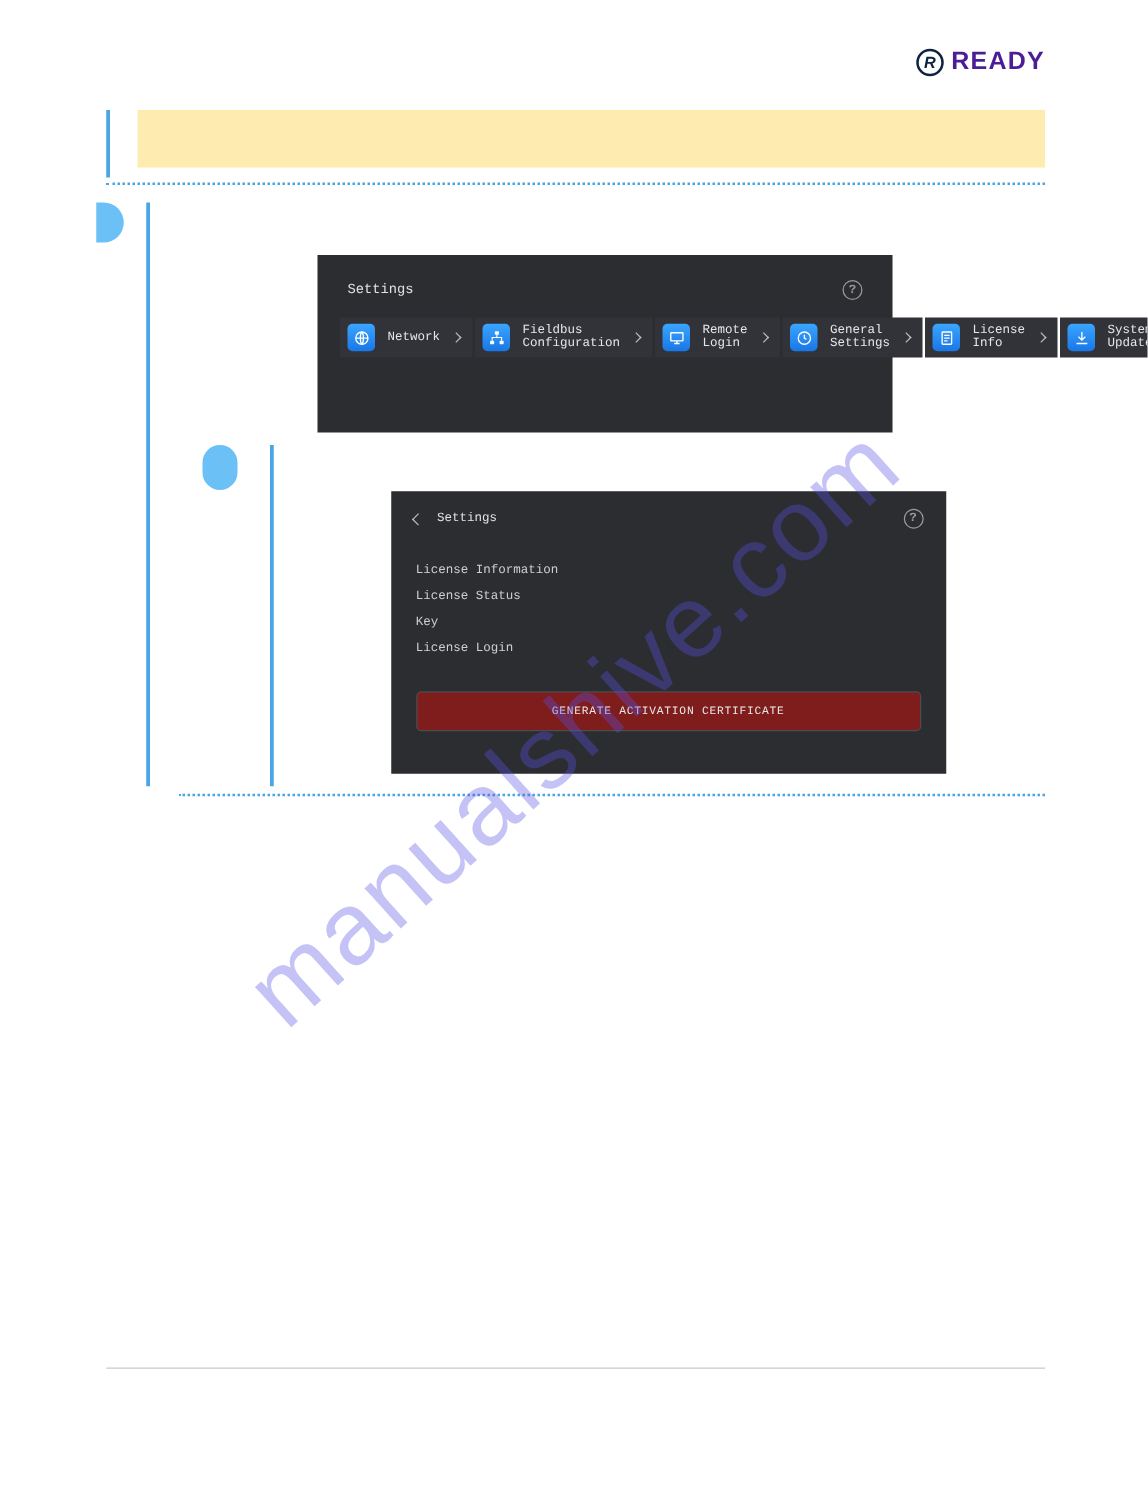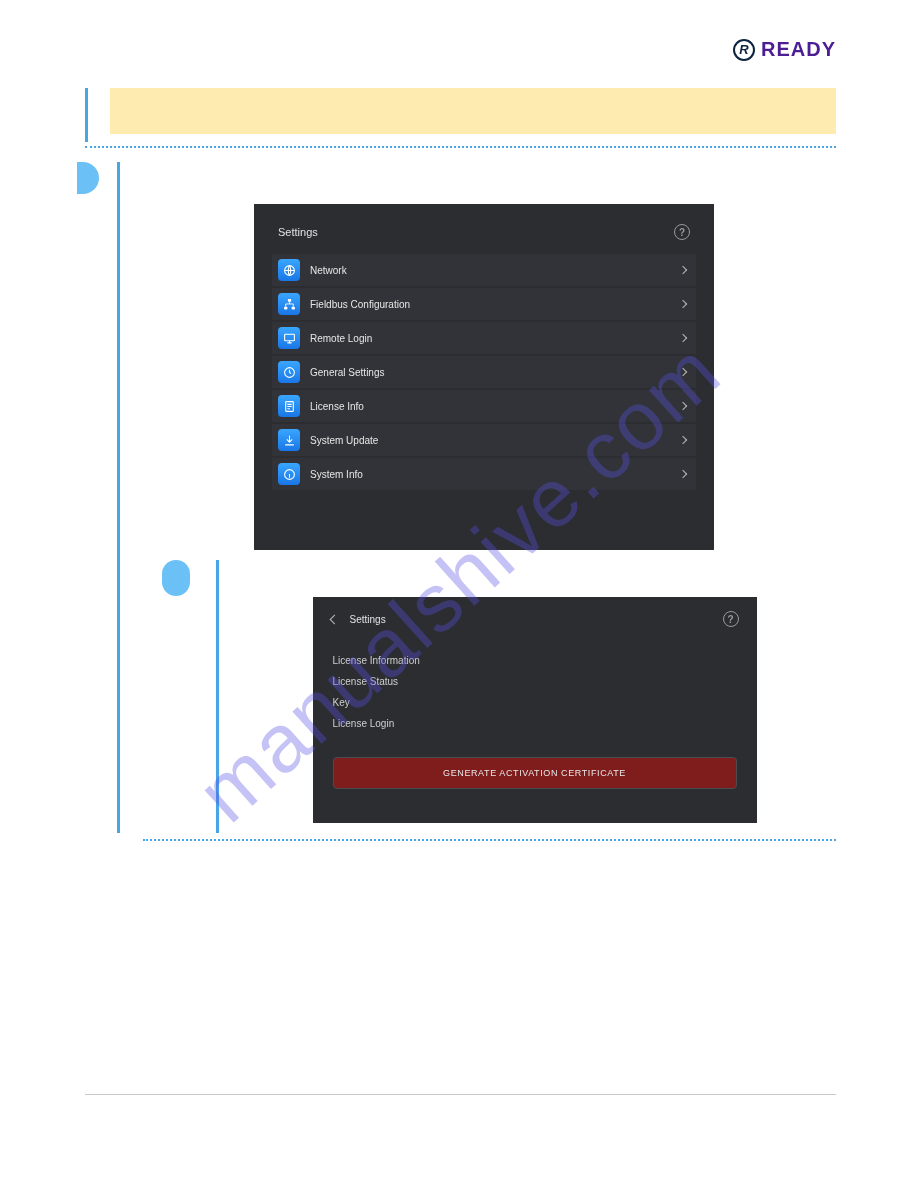--- a/index.html
+++ b/index.html
@@ -65,20 +65,21 @@
     background: #6bc0f6;
     border-radius: 0 16px 16px 0;
     margin-left: -8px;
     flex-shrink: 0;
   }
   .section-content {
     flex: 1;
     border-left: 3px solid #48a5e6;
     margin-left: 18px;
     padding: 0 0 0 12px;
+    font-family: Liberation Mono, monospace;
   }
   .section-heading {
     color: #ffffff;
     font-size: 14px;
     font-weight: 700;
     padding: 8px 0 18px 4px;
     letter-spacing: 0.3px;
   }
   .ui-panel {
     background: #2b2d31;
@@ -97,21 +98,21 @@
   .ui-panel-title { font-size: 11px; color: #e2e2e2; }
   .help-icon {
     width: 16px; height: 16px;
     border: 1.4px solid #9a9a9a;
     border-radius: 50%;
     display: flex; align-items: center; justify-content: center;
     color: #9a9a9a;
     font-size: 10px;
     font-weight: 700;
   }
-  .menu-list { display: flex; flex-direction: column; gap: 2px; }
+  .menu-list { display: flex; flex-direction: row; gap: 2px; }
   .menu-item {
     background: #313338;
     display: flex;
     align-items: center;
     padding: 5px 10px 5px 6px;
     gap: 10px;
     cursor: pointer;
   }
   .menu-icon {
     width: 22px; height: 22px;

